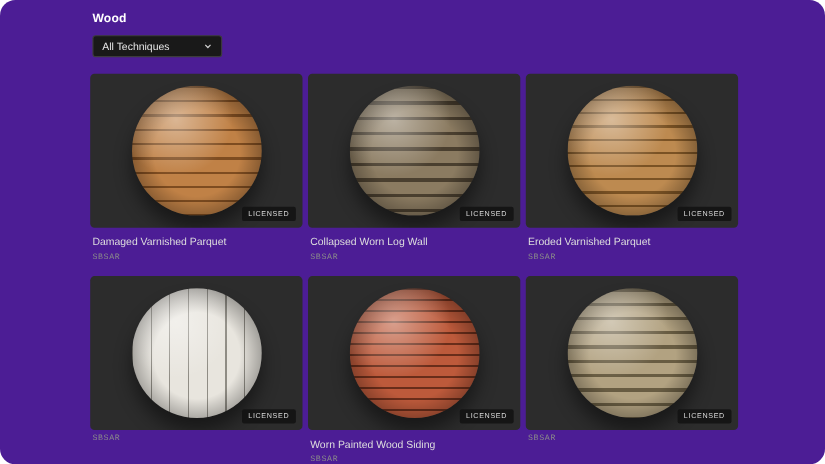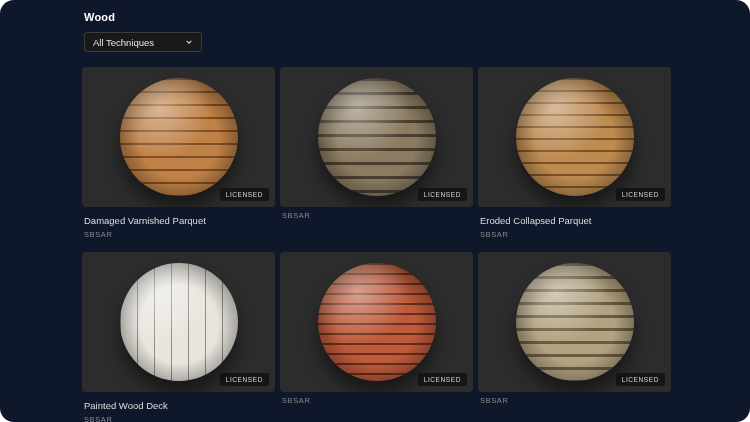--- a/index.html
+++ b/index.html
@@ -1,17 +1,17 @@
 <!DOCTYPE html>
 <html><head>
 <meta charset="utf-8">
 <style>
   html,body{margin:0;padding:0;background:#ffffff;font-family:"Liberation Sans", sans-serif;}
   .frame{
-    position:relative;width:750px;height:422px;background:#0f172a;
+    position:relative;width:750px;height:422px;background:#4c1d95;
     border-radius:14px;overflow:hidden;box-sizing:border-box;
   }
   .content{padding:11px 0 0 82px;}
   .page-title{color:#ffffff;font-size:11px;font-weight:bold;letter-spacing:.2px;margin:0 0 9px 2px;}
   .filters{display:flex;gap:14px;margin:0 0 15px 2px;}
   .filter{
     display:flex;align-items:center;justify-content:space-between;
     width:118px;height:20px;box-sizing:border-box;
     background:#191919;border:1px solid #3c3c3c;border-radius:3px;
     padding:0 8px;color:#e6e6e6;font-size:9.5px;cursor:pointer;
@@ -37,21 +37,21 @@
         var(--stripe,#555) 0, var(--stripe,#555) var(--sw,2px),
         var(--base,#999) var(--sw,2px), var(--base,#999) var(--bw,12px));
     box-shadow:0 12px 16px rgba(0,0,0,.45);
   }
   .badge{
     position:absolute;right:6px;bottom:6px;
     background:rgba(18,18,18,.88);color:#d9d9d9;
     font-size:6.5px;letter-spacing:.6px;padding:3px 6px;border-radius:2px;
   }
   .card-title{color:#dedede;font-size:9.5px;margin:8px 0 0 2px;}
-  .card-sub{color:#8a8a8a;font-size:7.5px;letter-spacing:.6px;margin:4px 0 0 2px;}
+  .card-sub{color:#8a8a8a;font-size:7.5px;letter-spacing:.6px;margin:4px 0 0 2px;font-family:Liberation Mono, monospace;}
 </style>
 </head>
 <body>
 
 <div class="frame">
   <div class="content">
 
     <h1 class="page-title">Wood</h1>
 
     <div class="filters">
@@ -74,46 +74,47 @@
         </div>
         <div class="card-title">Damaged Varnished Parquet</div>
         <div class="card-sub">SBSAR</div>
       </div>
 
       <div class="card">
         <div class="tile">
           <div class="sphere" style="--base: #8b7b61; --stripe: #4a3f2f; --dir: 180deg; --sw: 3px; --bw: 14px;"></div>
           <span class="badge">LICENSED</span>
         </div>
+        <div class="card-title">Collapsed Worn Log Wall</div>
         <div class="card-sub">SBSAR</div>
       </div>
 
       <div class="card">
         <div class="tile">
           <div class="sphere" style="--base: #bd8a50; --stripe: #7a5224; --dir: 180deg; --sw: 2px; --bw: 12px;"></div>
           <span class="badge">LICENSED</span>
         </div>
-        <div class="card-title">Eroded Collapsed Parquet</div>
+        <div class="card-title">Eroded Varnished Parquet</div>
         <div class="card-sub">SBSAR</div>
       </div>
 
       <div class="card">
         <div class="tile">
           <div class="sphere" style="--base: #e8e5de; --stripe: #8f8c84; --dir: 90deg; --sw: 1px; --bw: 17px;"></div>
           <span class="badge">LICENSED</span>
         </div>
-        <div class="card-title">Painted Wood Deck</div>
         <div class="card-sub">SBSAR</div>
       </div>
 
       <div class="card">
         <div class="tile">
           <div class="sphere" style="--base: #bd5a3b; --stripe: #692d1a; --dir: 180deg; --sw: 2px; --bw: 10px;"></div>
           <span class="badge">LICENSED</span>
         </div>
+        <div class="card-title">Worn Painted Wood Siding</div>
         <div class="card-sub">SBSAR</div>
       </div>
 
       <div class="card">
         <div class="tile">
           <div class="sphere" style="--base: #b2a281; --stripe: #685c42; --dir: 180deg; --sw: 3px; --bw: 13px;"></div>
           <span class="badge">LICENSED</span>
         </div>
         <div class="card-sub">SBSAR</div>
       </div>

